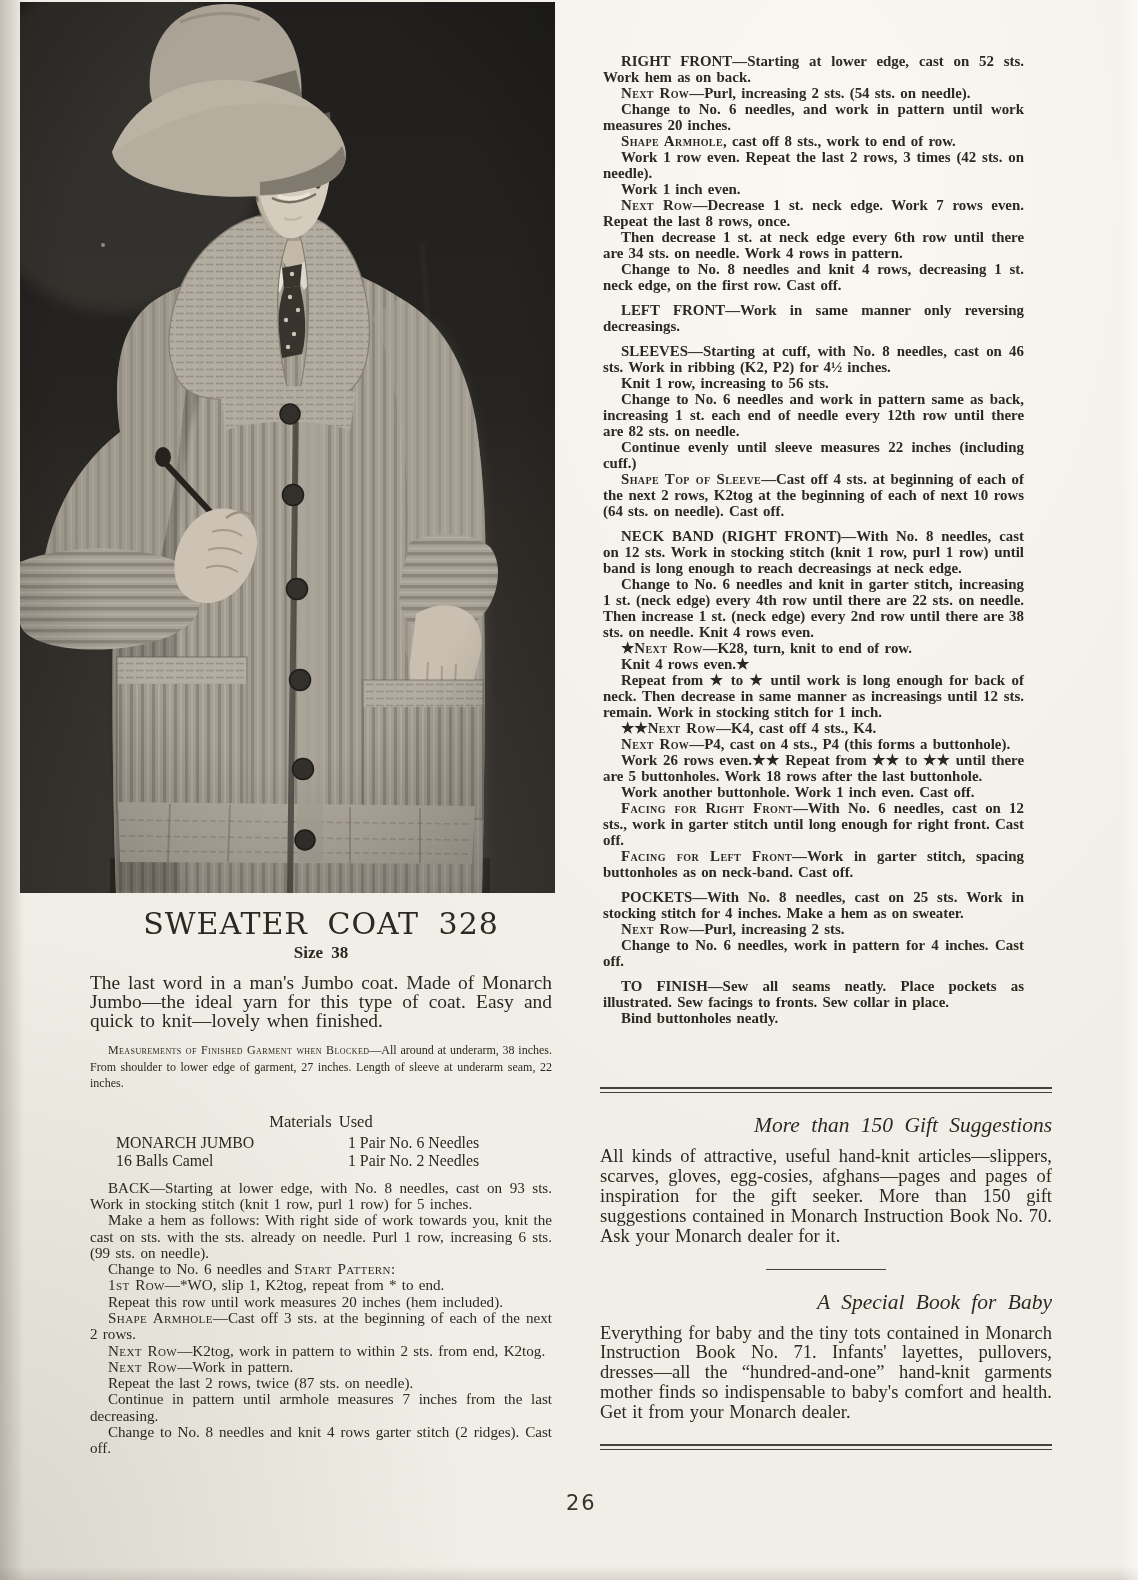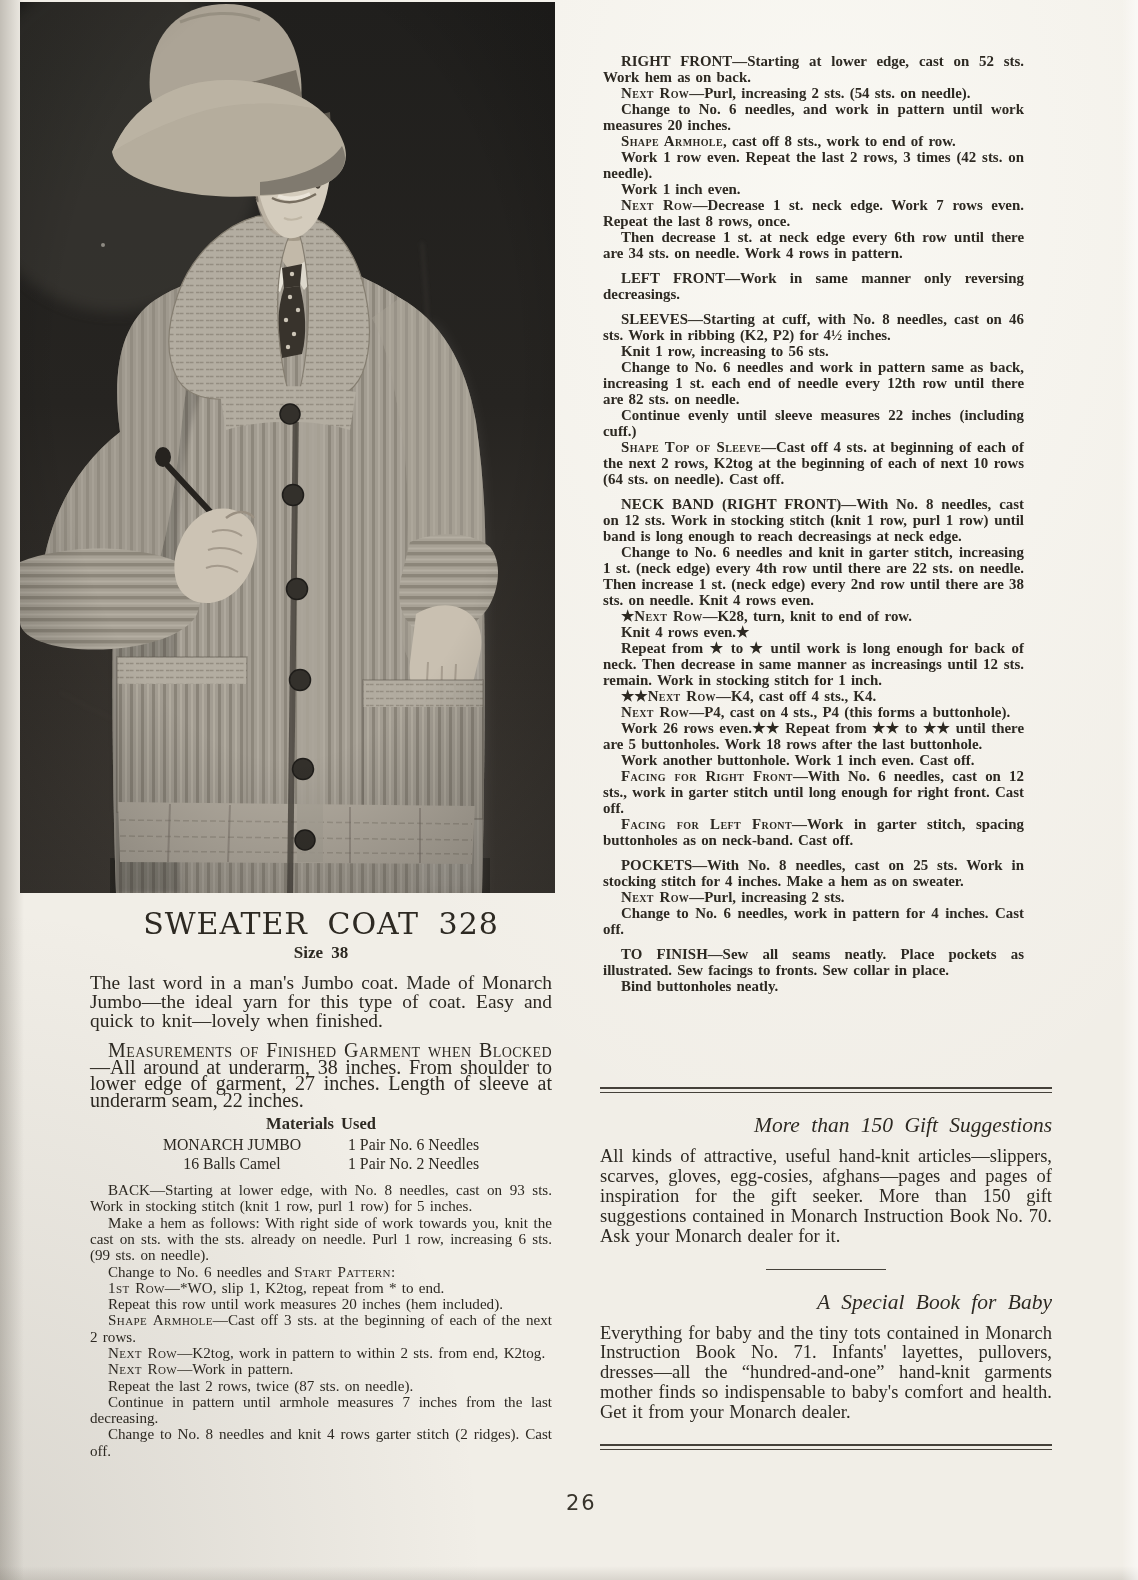--- a/index.html
+++ b/index.html
@@ -24,25 +24,25 @@
   .photo-wrap svg{display:block;width:100%;height:100%;}
   
   .left-col{position:absolute;left:90px;top:907px;width:462px;}
   .title{
     font-family:"DejaVu Serif", serif;
     font-size:30px;line-height:34px;font-weight:normal;
     letter-spacing:1px;word-spacing:9px;text-align:center;margin:0;
   }
   .size{font-size:17px;font-weight:bold;text-align:center;margin-top:2px;line-height:20px;word-spacing:4px;}
   .intro{font-size:19.4px;line-height:18.8px;text-align:justify;word-spacing:2px;margin:11px 0 0 0;}
-  .measurements{font-size:20px;line-height:16.4px;text-align:justify;text-indent:18px;margin:12px 0 0 0;}
-  .mat-heading{font-size:16.5px;font-weight:bold;text-align:center;margin-top:6px;line-height:20px;word-spacing:3px;}
+  .measurements{font-size:12px;line-height:16.4px;text-align:justify;text-indent:18px;margin:12px 0 0 0;}
+  .mat-heading{font-size:16.5px;font-weight:normal;text-align:center;margin-top:20px;line-height:20px;word-spacing:3px;}
   .mat-table{margin:2px 0 0 26px;font-size:15.8px;line-height:18.5px;}
   .mat-row{display:flex;}
-  .mat-row .c1{width:232px;text-align:center;}
+  .mat-row .c1{width:232px;}
   .body-text{margin-top:9px;}
   .para{font-size:15.1px;line-height:16.3px;text-align:justify;text-indent:18px;margin:0;word-spacing:1.5px;}
   .section{margin-top:0;}
   .section + .section{margin-top:9px;}
   
   .right-col{position:absolute;left:603px;top:53px;width:421px;}
   .right-col .para{font-size:14.9px;line-height:16px;font-weight:bold;}
   .right-col .section + .section{margin-top:9px;}
   .sc{font-variant:small-caps;letter-spacing:.4px;}
   
@@ -257,20 +257,21 @@
   <div class="right-col">
       <div class="section">
         <p class="para"><span>RIGHT FRONT—Starting at lower edge, cast on 52 sts.  Work hem as on back.</span></p>
         <p class="para"><span class="sc">Next Row</span><span>—Purl, increasing 2 sts. (54 sts. on needle).</span></p>
         <p class="para"><span>Change to No. 6 needles, and work in pattern until work measures 20 inches.</span></p>
         <p class="para"><span class="sc">Shape Armhole</span><span>, cast off 8 sts., work to end of row.</span></p>
         <p class="para"><span>Work 1 row even.  Repeat the last 2 rows, 3 times (42 sts. on needle).</span></p>
         <p class="para"><span>Work 1 inch even.</span></p>
         <p class="para"><span class="sc">Next Row</span><span>—Decrease 1 st. neck edge.  Work 7 rows even.  Repeat the last 8 rows, once.</span></p>
         <p class="para"><span>Then decrease 1 st. at neck edge every 6th row until there are 34 sts. on needle.  Work 4 rows in pattern.</span></p>
+        <p class="para"><span>Change to No. 8 needles and knit 4 rows, decreasing 1 st. neck edge, on the first row.  Cast off.</span></p>
       </div>
       <div class="section">
         <p class="para"><span>LEFT FRONT—Work in same manner only reversing decreasings.</span></p>
       </div>
       <div class="section">
         <p class="para"><span>SLEEVES—Starting at cuff, with No. 8 needles, cast on 46 sts.  Work in ribbing (K2, P2) for 4½ inches.</span></p>
         <p class="para"><span>Knit 1 row, increasing to 56 sts.</span></p>
         <p class="para"><span>Change to No. 6 needles and work in pattern same as back, increasing 1 st. each end of needle every 12th row until there are 82 sts. on needle.</span></p>
         <p class="para"><span>Continue evenly until sleeve measures 22 inches (including cuff.)</span></p>
         <p class="para"><span class="sc">Shape Top of Sleeve</span><span>—Cast off 4 sts. at beginning of each of the next 2 rows, K2tog at the beginning of each of next 10 rows (64 sts. on needle).  Cast off.</span></p>

